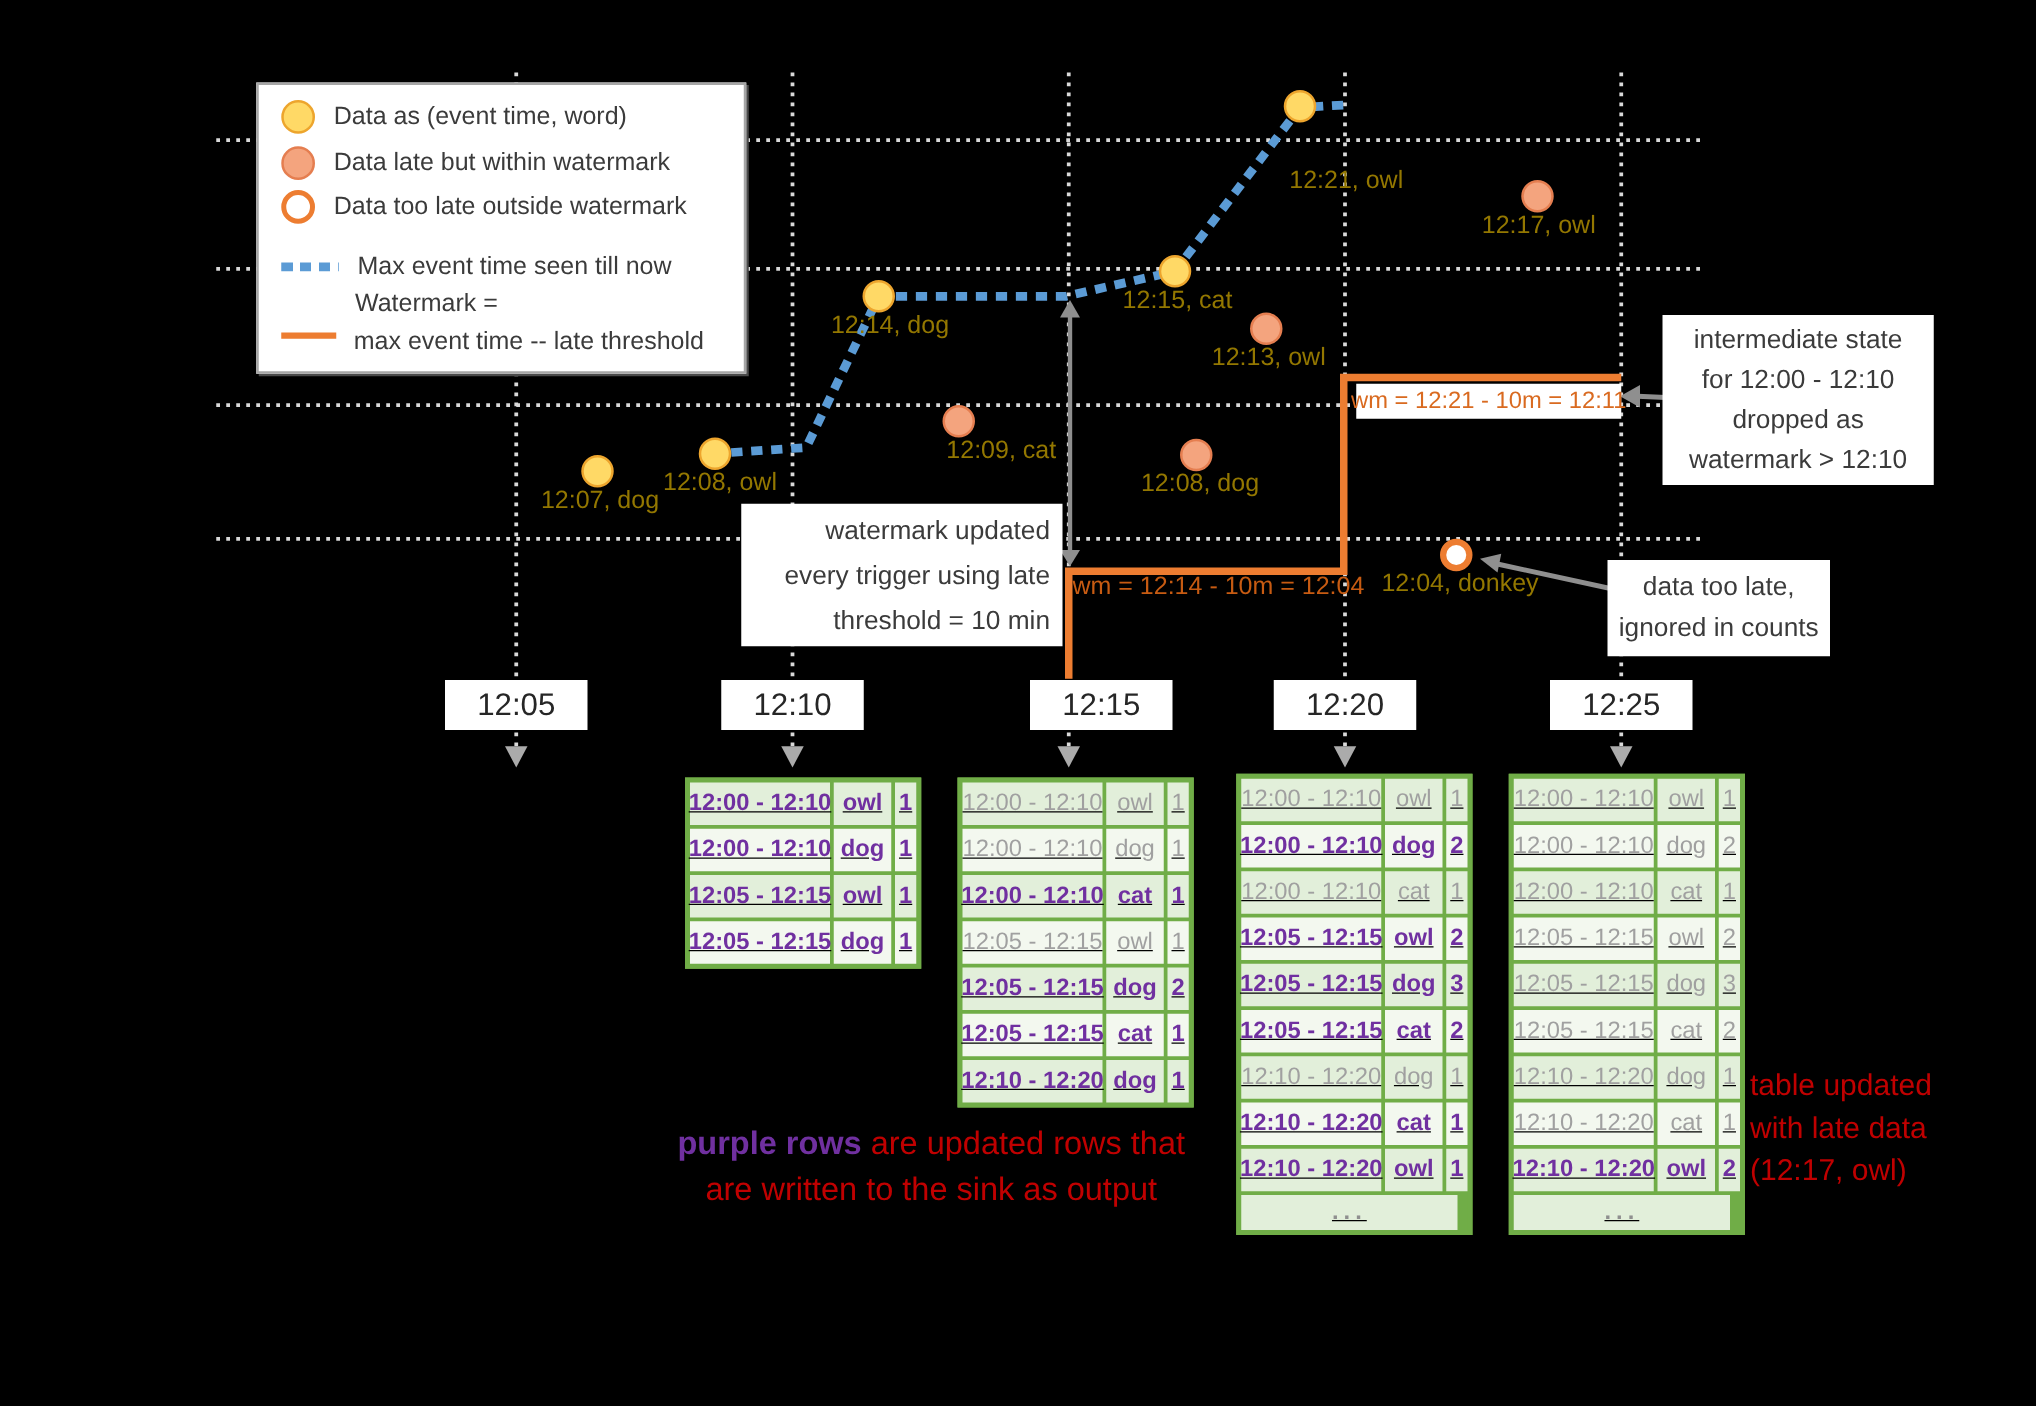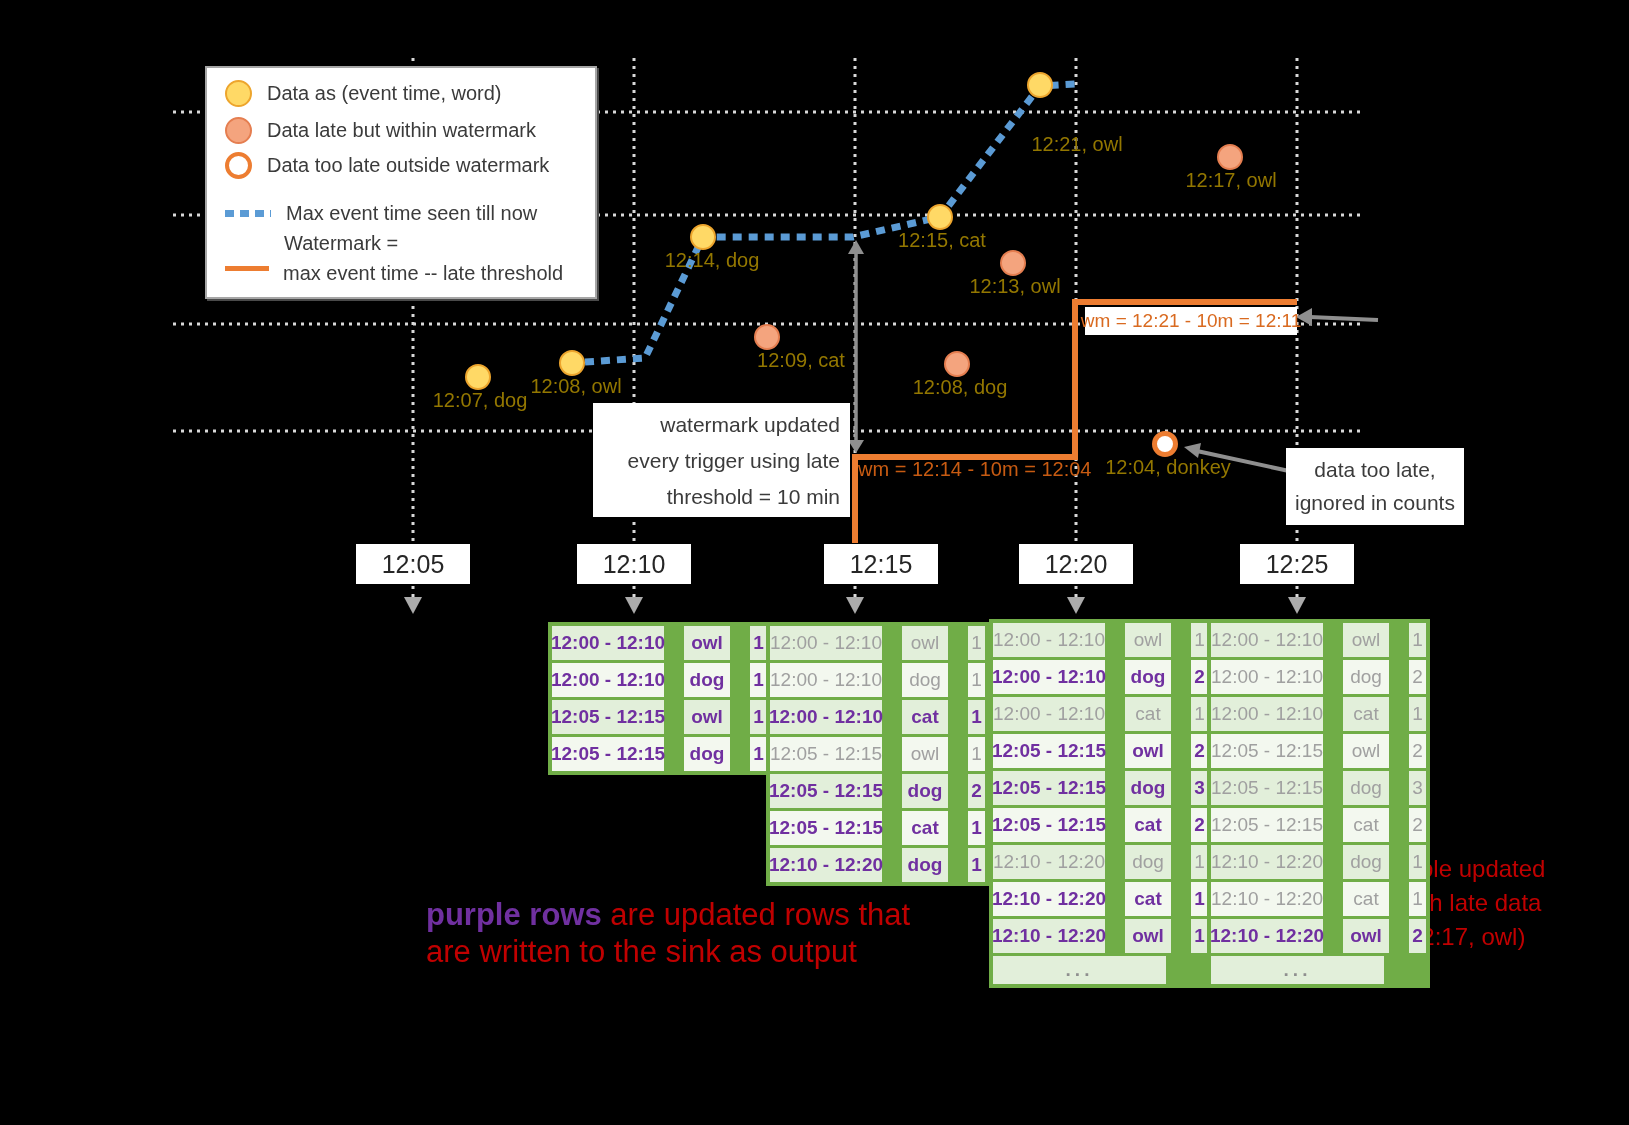--- a/index.html
+++ b/index.html
@@ -43,36 +43,36 @@
        color:#D96A20;font-size:19px;display:flex;align-items:center;justify-content:center;
        white-space:nowrap;}
 
   
   .tickbox{position:absolute;top:544px;width:114px;height:40px;background:#fff;
            display:flex;align-items:center;justify-content:center;font-size:25px;color:#262626;}
 
   
   .wtable{position:absolute;background:#70AD47;border:4px solid #70AD47;
           display:flex;flex-direction:column;gap:3px;}
-  .trow{display:flex;gap:20px;}
+  .trow{display:flex;gap:3px;text-decoration:underline;}
   .tcell{display:flex;align-items:center;justify-content:center;font-size:19px;height:34px;
          white-space:nowrap;}
   .c-window{width:112px;}
   .c-word{width:46px;}
   .c-count{width:17px;}
   .upd{color:#7030A0;font-weight:bold;}
   .old{color:#A0A0A0;}
   .c-ell{width:173px;height:28px;color:#8F8F8F;font-weight:bold;letter-spacing:4px;
          background:#E2EFDA;}
 
   
   .sidenote{position:absolute;font-size:24px;line-height:34px;}
   #note-not-updated{left:1400px;top:602px;}
   #note-updated{left:1400px;top:852px;}
-  #note-purple{left:426px;top:896px;width:600px;font-size:31px;line-height:37px;}
+  #note-purple{left:445px;top:896px;width:600px;text-align:center;font-size:26px;line-height:37px;}
   .s-red{color:#C00000;}
   .s-red-italic{color:#C00000;font-style:italic;}
   .s-purple{color:#7030A0;font-weight:bold;}
 </style>
 </head>
 <body>
 
 <div id="stage">
 
   <svg id="lines-svg">
@@ -121,20 +121,21 @@
         <div>Max event time seen till now</div>
       </div>
       <div class="lrow" style="left: 18px; top: 164px;">
         <div style="margin-left: 59px;">Watermark =</div>
       </div>
       <div class="sw-wm" style="position: absolute; left: 18px; top: 198px;"></div>
       <div class="lsub" style="top: 194px;">max event time -- late threshold</div>
     </div>
 
   <div class="wbox" id="box-trigger">watermark updated<br>every trigger using late<br>threshold = 10 min</div>
+  <div class="wbox" id="box-intermediate">intermediate state<br>for 12:00 - 12:10<br>dropped as<br>watermark &gt; 12:10</div>
   <div class="wbox" id="box-toolate">data too late,<br>ignored in counts</div>
 
   <div id="wm1">wm = 12:14 - 10m = 12:04</div>
   <div id="wm2">wm = 12:21 - 10m = 12:11</div>
 
   <div class="sidenote" id="note-updated">
       <div><span class="s-red">table updated</span></div>
       <div><span class="s-red">with late data</span></div>
       <div><span class="s-red">(12:17, owl)</span></div>
     </div>

